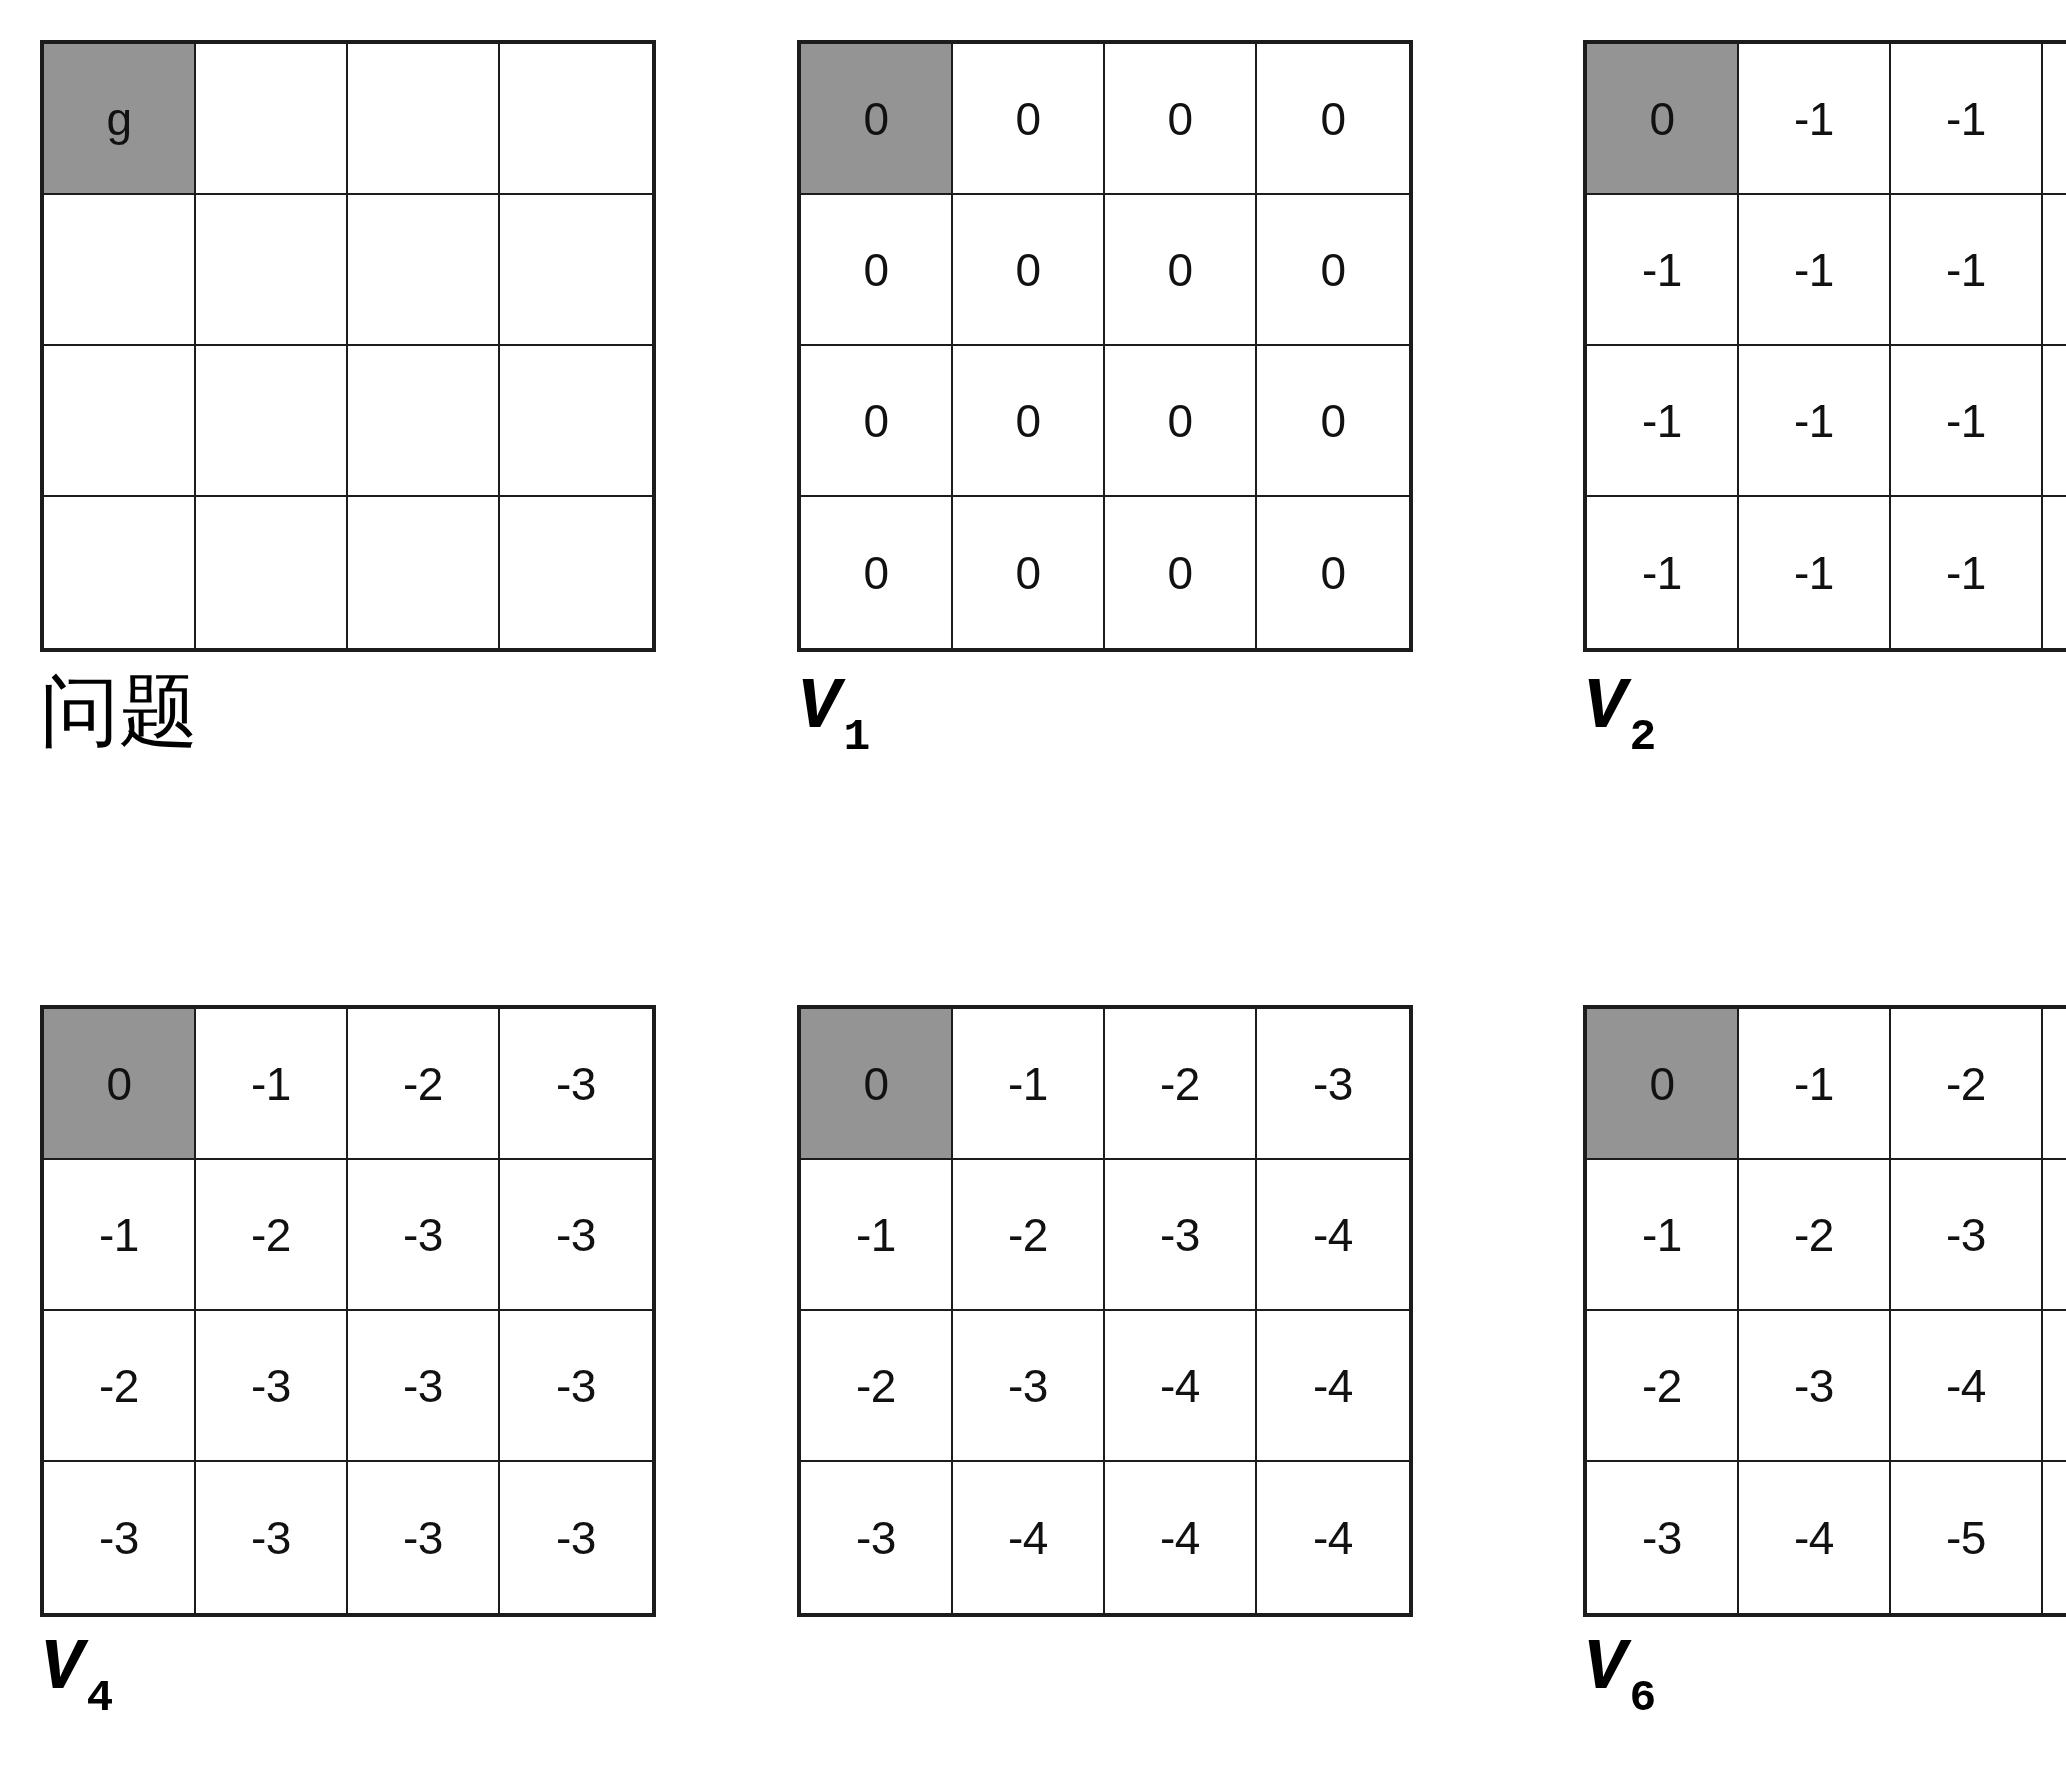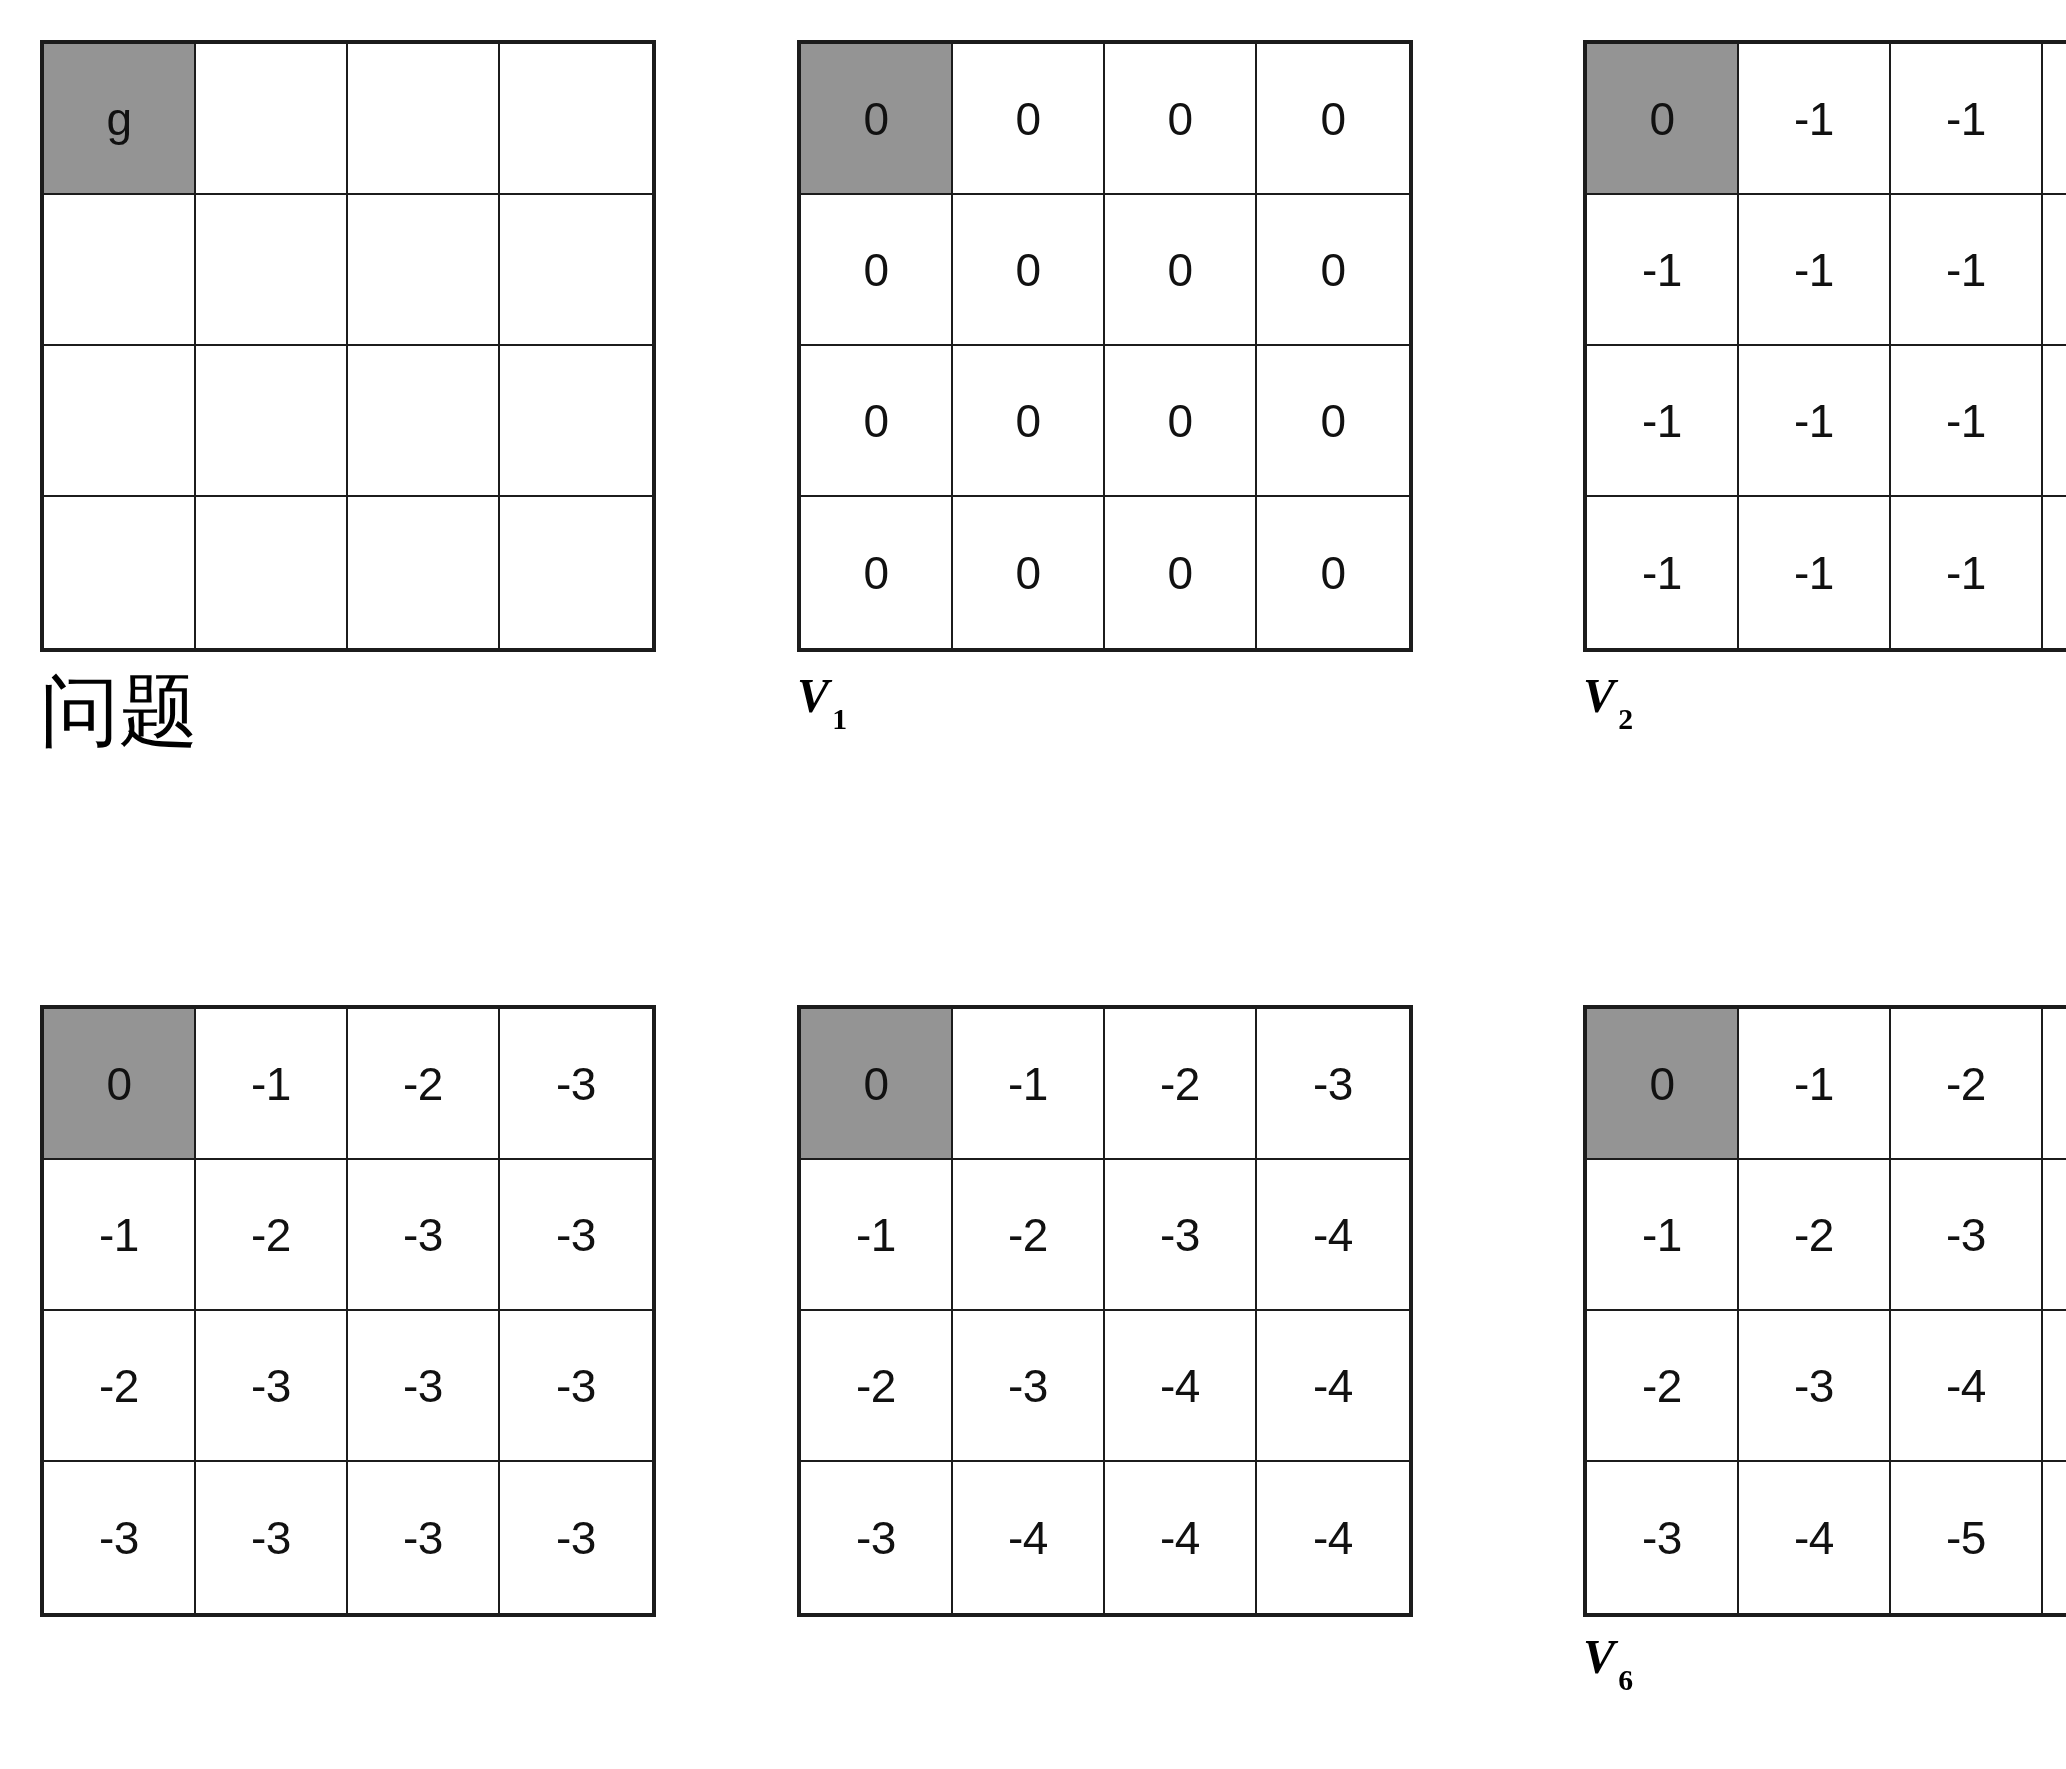--- a/index.html
+++ b/index.html
@@ -74,22 +74,22 @@
     position: absolute;
     left: 0;
     width: 616px;
     color: #000000;
     white-space: nowrap;
   }
   .panel.r0 .caption { top: 632px; }
   .panel.r1 .caption { top: 628px; }
 
   .caption.math {
-    font-family: Liberation Serif, serif;
-    font-size: 48px;
+    font-family: Liberation Mono, monospace;
+    font-size: 72px;
     font-weight: bold;
     font-style: italic;
     line-height: 1;
   }
   .caption.math .sub {
     font-style: normal;
     font-weight: bold;
     font-size: 0.62em;
     vertical-align: sub;
     margin-left: 3.3px;
@@ -182,20 +182,21 @@
         <div class="cell lastcol">-3</div>
         <div class="cell">-2</div>
         <div class="cell">-3</div>
         <div class="cell">-3</div>
         <div class="cell lastcol">-3</div>
         <div class="cell lastrow">-3</div>
         <div class="cell lastrow">-3</div>
         <div class="cell lastrow">-3</div>
         <div class="cell lastcol lastrow">-3</div>
       </div>
+      <div class="caption math"><span>V</span><span class="sub">4</span></div>
     </div>
     <div class="panel r1 c1">
       <div class="grid">
         <div class="cell shaded">0</div>
         <div class="cell">-1</div>
         <div class="cell">-2</div>
         <div class="cell lastcol">-3</div>
         <div class="cell">-1</div>
         <div class="cell">-2</div>
         <div class="cell">-3</div>

